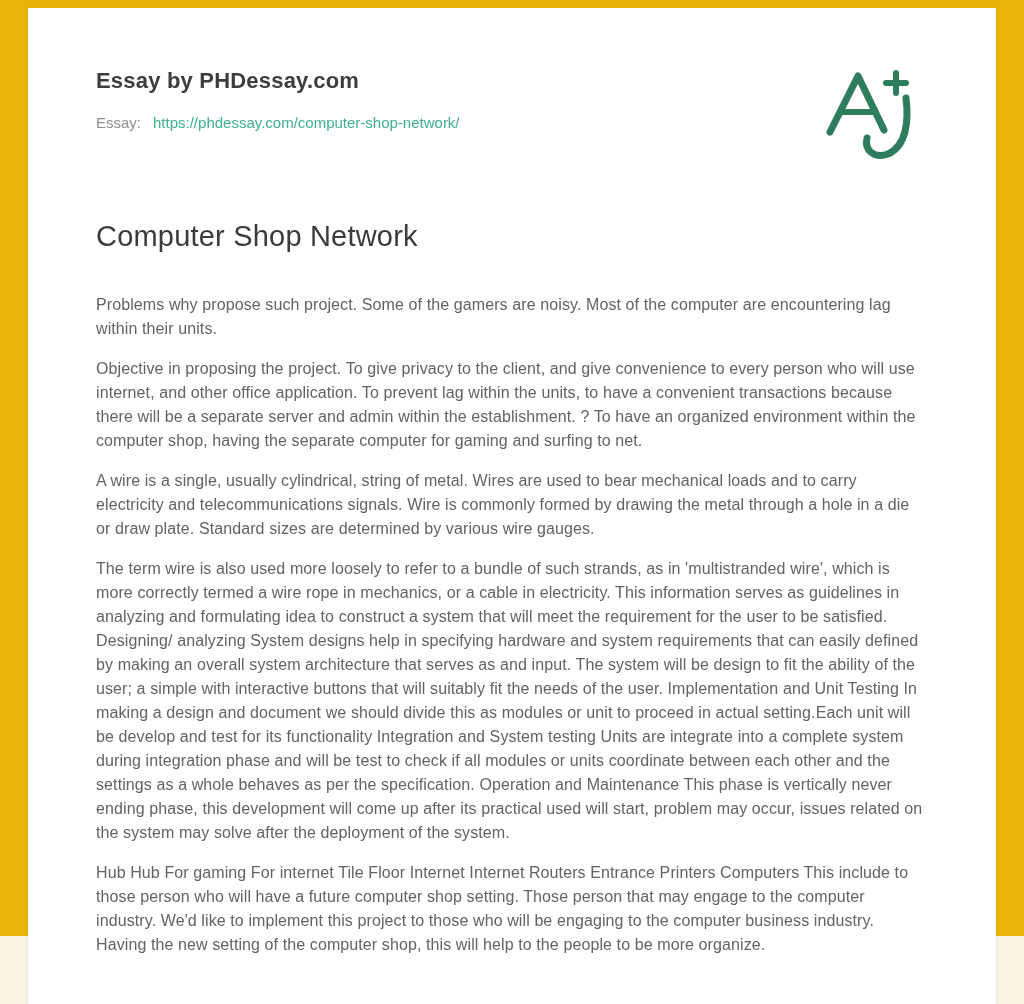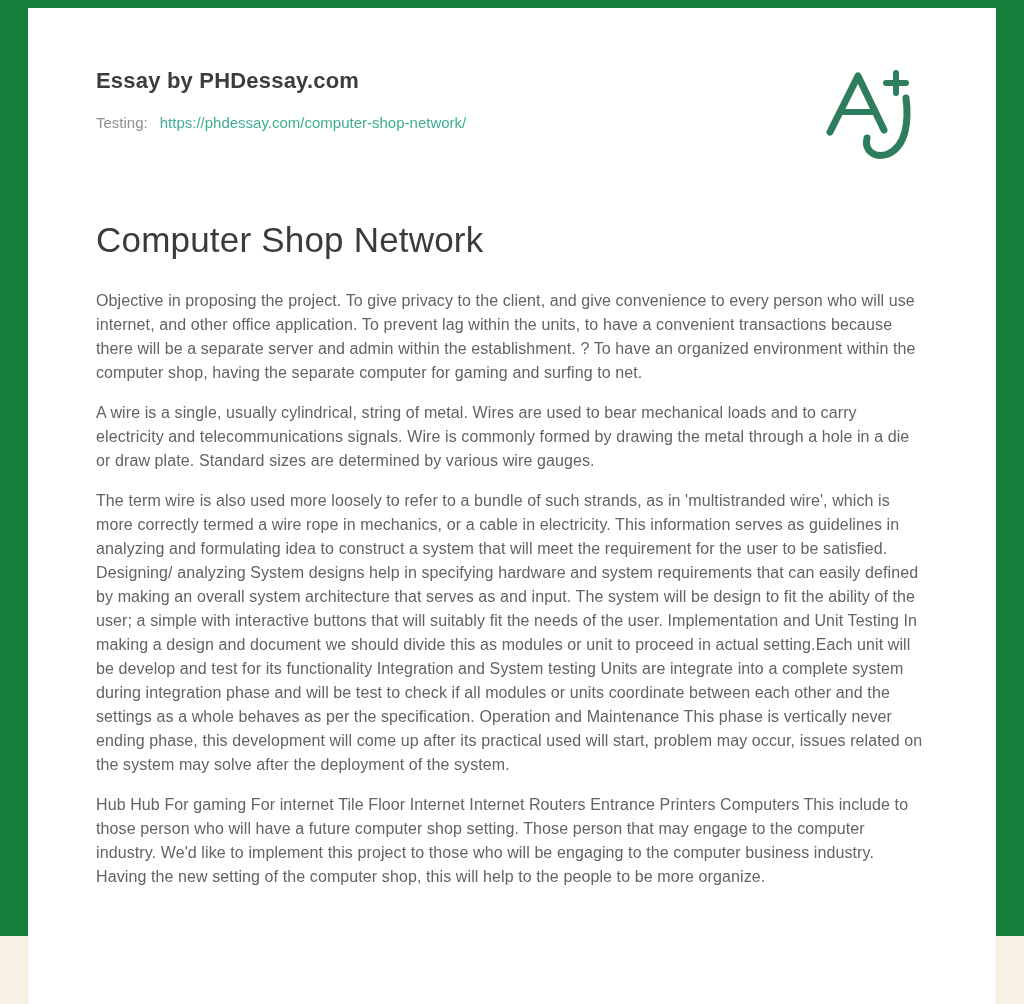--- a/index.html
+++ b/index.html
@@ -6,21 +6,21 @@
   html, body {
     width: 1024px;
     height: 1004px;
     overflow: hidden;
     font-family: "Liberation Sans", "DejaVu Sans", sans-serif;
     background: #f8f2e4;
   }
   .page {
     width: 1024px;
     height: 936px;
-    background: #15803d;
+    background: #eab308;
     padding: 8px 28px 0 28px;
   }
   .card {
     background: #ffffff;
     width: 968px;
     min-height: 1050px;
     box-shadow: 0 1px 4px rgba(0,0,0,0.06);
     padding: 60px 70px 60px 68px;
     position: relative;
   }
@@ -48,65 +48,66 @@
   }
   .logo {
     width: 100px;
     height: 92px;
     margin-top: 2px;
     margin-right: 4px;
     flex-shrink: 0;
   }
   .logo svg { width: 100%; height: 100%; }
   .essay-title {
-    font-size: 35px;
+    font-size: 29px;
     font-weight: 500;
     color: #3b3b3b;
-    margin-bottom: 29px;
+    margin-bottom: 40px;
     letter-spacing: 0.2px;
   }
   .essay-body p {
     font-size: 16px;
     line-height: 24px;
     color: #636363;
     margin-bottom: 16px;
     letter-spacing: 0.1px;
   }
 </style>
 </head>
 <body>
 
 <div class="page">
   <div class="card">
 
     <div class="card-header">
       <div class="header-left">
         <div class="site-title">Essay by PHDessay.com</div>
         <div class="source-line">
-          <span>Testing:</span><a href="#">https://phdessay.com/computer-shop-network/</a>
+          <span>Essay:</span><a href="#">https://phdessay.com/computer-shop-network/</a>
         </div>
       </div>
 
       <div class="logo">
         <svg viewBox="0 0 100 92" fill="none" xmlns="http://www.w3.org/2000/svg">
 
           <path d="M8 62 L36 6 L62 60" stroke="#2e7d5c" stroke-width="7" stroke-linecap="round" stroke-linejoin="round" fill="none"></path>
           <path d="M19 42 L52 42" stroke="#2e7d5c" stroke-width="6" stroke-linecap="round" fill="none"></path>
 
           <path d="M74 3 L74 23" stroke="#2e7d5c" stroke-width="6" stroke-linecap="round"></path>
           <path d="M64 13 L84 13" stroke="#2e7d5c" stroke-width="6" stroke-linecap="round"></path>
 
           <path d="M84 28 C 87 52 84 76 66 84 C 52 89 42 80 45 68" stroke="#2e7d5c" stroke-width="7" stroke-linecap="round" fill="none"></path>
         </svg>
       </div>
     </div>
 
     <h2 class="essay-title">Computer Shop Network</h2>
 
     <div class="essay-body">
+      <p>Problems why propose such project. Some of the gamers are noisy. Most of the computer are encountering lag within their units.</p>
       <p>Objective in proposing the project. To give privacy to the client, and give convenience to every person who will use internet, and other office application. To prevent lag within the units, to have a convenient transactions because there will be a separate server and admin within the establishment. ? To have an organized environment within the computer shop, having the separate computer for gaming and surfing to net.</p>
       <p>A wire is a single, usually cylindrical, string of metal. Wires are used to bear mechanical loads and to carry electricity and telecommunications signals. Wire is commonly formed by drawing the metal through a hole in a die or draw plate. Standard sizes are determined by various wire gauges.</p>
       <p>The term wire is also used more loosely to refer to a bundle of such strands, as in 'multistranded wire', which is more correctly termed a wire rope in mechanics, or a cable in electricity. This information serves as guidelines in analyzing and formulating idea to construct a system that will meet the requirement for the user to be satisfied. Designing/ analyzing System designs help in specifying hardware and system requirements that can easily defined by making an overall system architecture that serves as and input. The system will be design to fit the ability of the user; a simple with interactive buttons that will suitably fit the needs of the user. Implementation and Unit Testing In making a design and document we should divide this as modules or unit to proceed in actual setting.Each unit will be develop and test for its functionality Integration and System testing Units are integrate into a complete system during integration phase and will be test to check if all modules or units coordinate between each other and the settings as a whole behaves as per the specification. Operation and Maintenance This phase is vertically never ending phase, this development will come up after its practical used will start, problem may occur, issues related on the system may solve after the deployment of the system.</p>
       <p>Hub Hub For gaming For internet Tile Floor Internet Internet Routers Entrance Printers Computers This include to those person who will have a future computer shop setting. Those person that may engage to the computer industry. We'd like to implement this project to those who will be engaging to the computer business industry. Having the new setting of the computer shop, this will help to the people to be more organize.</p>
     </div>
 
   </div>
 </div>
 
 </body></html>

